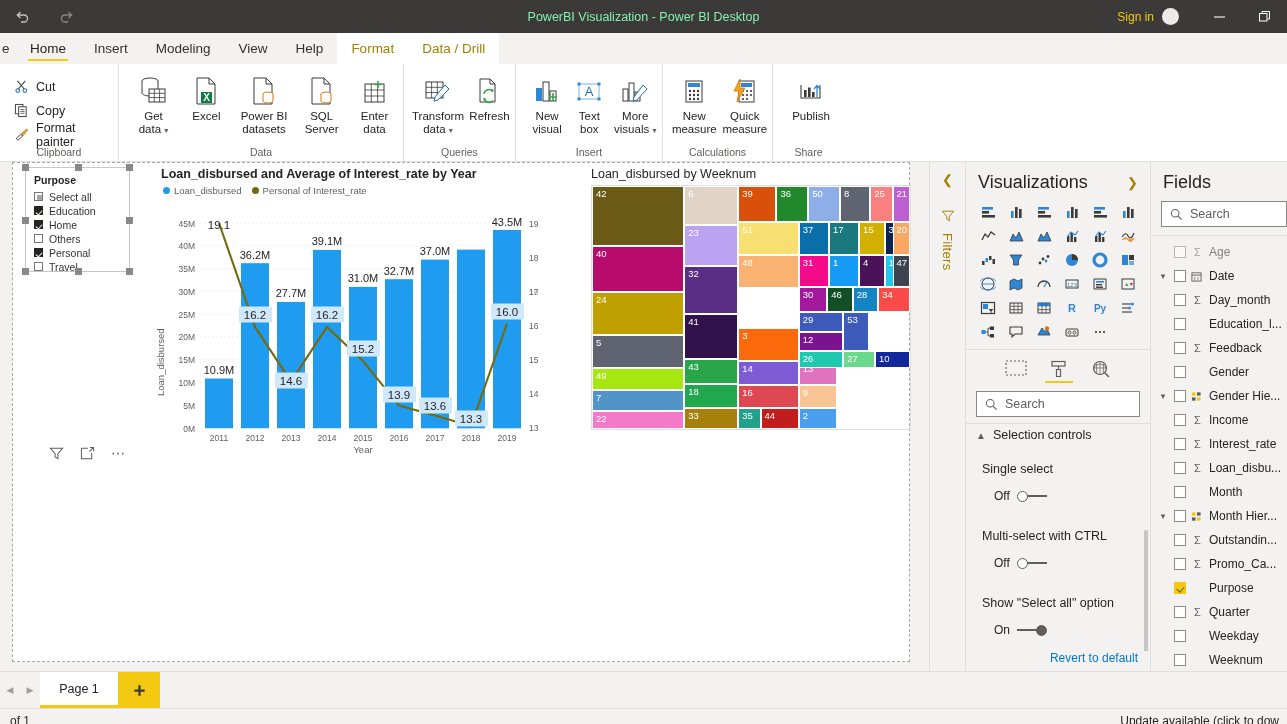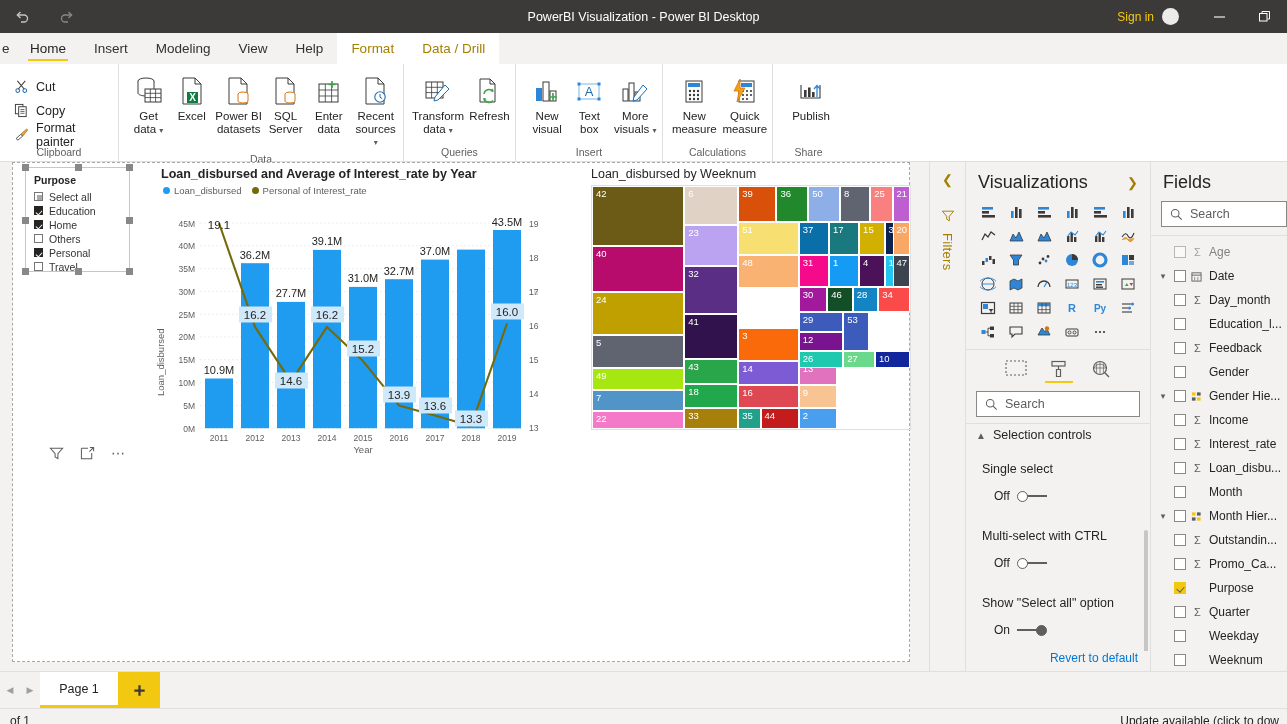--- a/index.html
+++ b/index.html
@@ -15,21 +15,21 @@
 
   
   .titlebar {
     height: 33px; background: #3B3A39; color: #ffffff;
     display: flex; align-items: center; position: relative;
   }
   .tb-undo { width: 44px; height: 33px; display:flex; align-items:center; justify-content:center; }
   .tb-redo { width: 44px; height: 33px; display:flex; align-items:center; justify-content:center; }
   .tb-title {
     position: absolute; left: 0; right: 0; text-align: center;
-    font-size: 12.5px; color: #ffffff; pointer-events: none;
+    font-size: 12.5px; color: #86efac; pointer-events: none;
   }
   .tb-right { margin-left: auto; display: flex; align-items: center; height:33px;justify-content:space-between; }
   .tb-signin { font-size: 12px; color: #F2C811; padding: 0 8px; }
   .tb-avatar { width: 17px; height: 17px; border-radius: 50%; background: #EDEBE9; margin-right: 18px; }
   .tb-btn { width: 45px; height: 33px; display:flex; align-items:center; justify-content:center; color:#fff; }
 
   
   .ribbon-tabs {
     height: 31px; background: #F3F2F1; display: flex; align-items: flex-end;
     position: relative; border-bottom: none;
@@ -338,32 +338,20 @@
                 <line x1="4" y1="14" x2="23" y2="14" stroke="#3B3A39" stroke-width=".8"></line>
                 <line x1="4" y1="20" x2="23" y2="20" stroke="#3B3A39" stroke-width=".8"></line>
                 <line x1="10.3" y1="8" x2="10.3" y2="26" stroke="#3B3A39" stroke-width=".8"></line>
                 <line x1="16.6" y1="8" x2="16.6" y2="26" stroke="#3B3A39" stroke-width=".8"></line>
                 <path d="M17 5 v7 M13.5 8.5 h7" stroke="#3FA34D" stroke-width="1.7"></path>
               </svg>
           </span>
           <span class="rbtn-lbl">Enter</span>
           <span class="rbtn-lbl">data</span>
         </div>
-        <div class="rbtn wide">
-          <span class="rbtn-ico">
-            <svg width="26" height="32" viewBox="0 0 26 32">
-                <path d="M3 2 h12 l6 6 v20 H3 Z" fill="#fff" stroke="#3B3A39" stroke-width="1"></path>
-                <path d="M15 2 v6 h6" fill="none" stroke="#3B3A39" stroke-width="1"></path>
-                <circle cx="17" cy="21" r="5.2" fill="#fff" stroke="#1F6FB5" stroke-width="1.1"></circle>
-                <path d="M17 18 v3.2 l2.2 1.4" fill="none" stroke="#1F6FB5" stroke-width="1"></path>
-              </svg>
-          </span>
-          <span class="rbtn-lbl">Recent</span>
-          <span class="rbtn-lbl"><span>sources</span> <span class="caret">▾</span></span>
-        </div>
       </div>
       <div class="rgroup-label">Data</div>
     </div>
 
     <div class="rgroup" style="width:112px">
       <div class="rgroup-items" style="padding-left:4px">
         <div class="rbtn wide">
           <span class="rbtn-ico">
             <svg width="30" height="32" viewBox="0 0 30 32">
                 <rect x="3" y="6" width="17" height="16" fill="#fff" stroke="#3B3A39" stroke-width="1"></rect>

